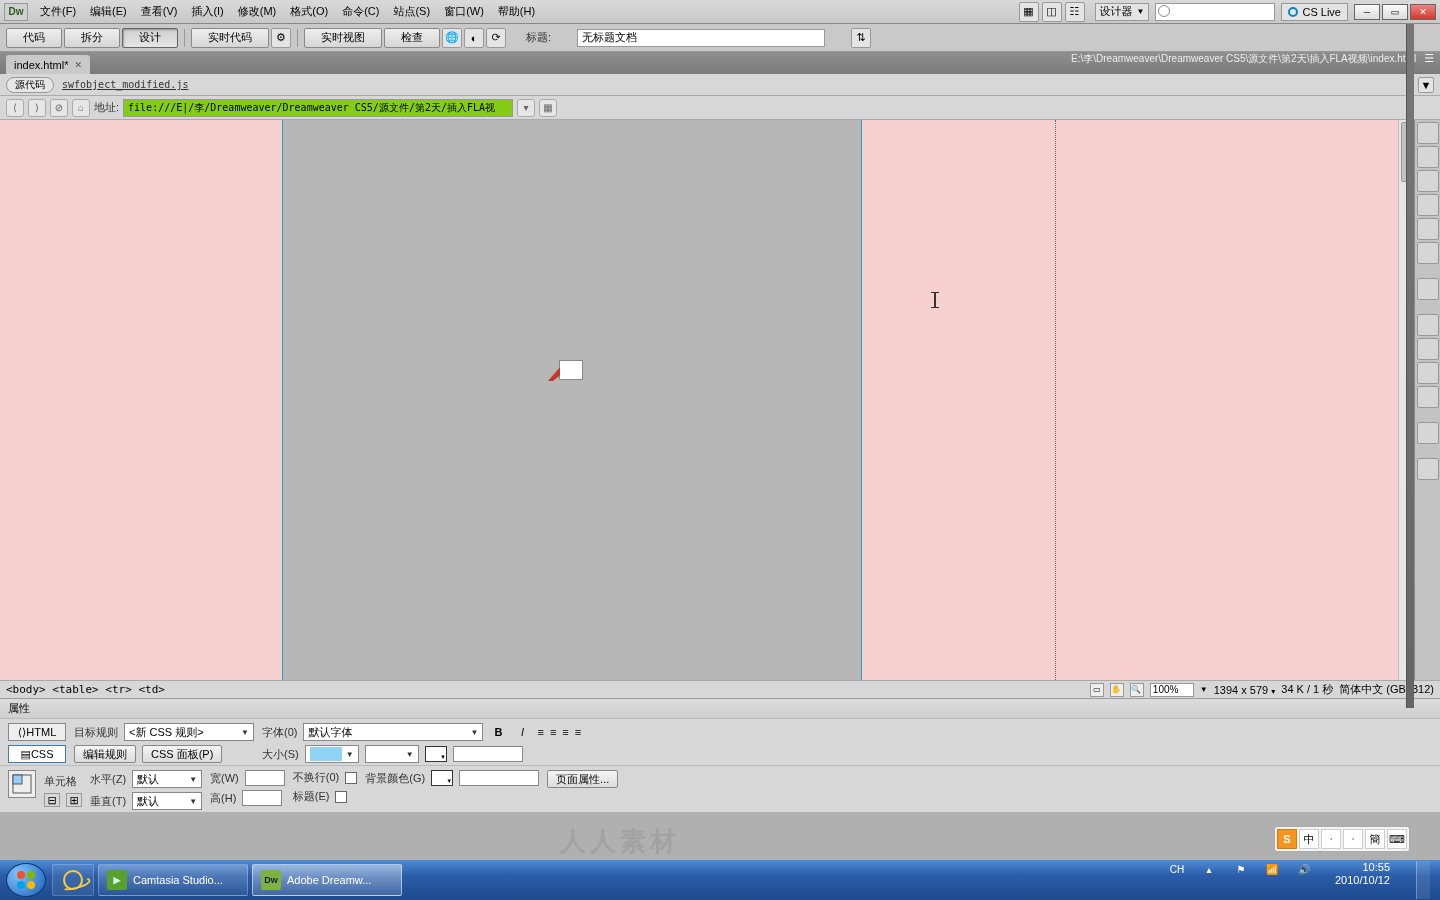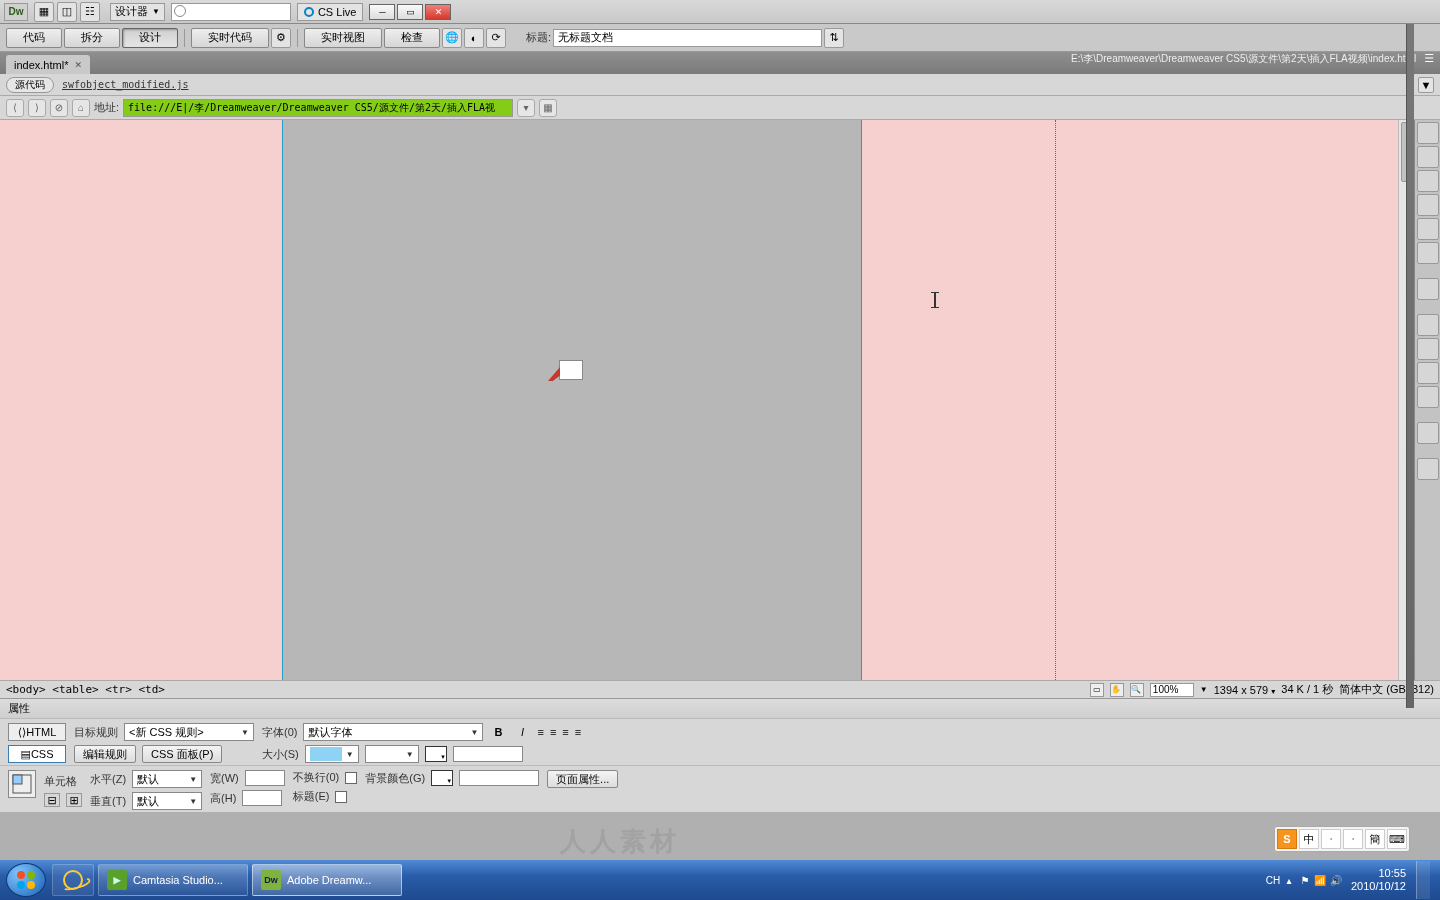--- a/index.html
+++ b/index.html
@@ -20,21 +20,21 @@
 .winbtn{width:26px;height:16px;border:1px solid #666;background:linear-gradient(#fafafa,#dcdcdc);display:flex;align-items:center;justify-content:center;font-size:9px}
 .winbtn.close{background:linear-gradient(#f08080,#d43a2a);color:#fff}
 
 
 .toolbar{height:28px;background:#c9c9c9;border-bottom:1px solid #999;display:flex;align-items:center;padding:0 6px;gap:2px;position:relative}
 .tb-btn{border:1px solid #888;background:linear-gradient(#eee,#d6d6d6);height:20px;padding:0 16px;display:flex;align-items:center;border-radius:2px}
 .tb-btn.pressed{background:linear-gradient(#cfcfcf,#e6e6e6);border-color:#666;box-shadow:inset 1px 1px 2px rgba(0,0,0,.3)}
 .tb-sep{width:1px;height:18px;background:#999;margin:0 4px}
 .tb-icon{width:20px;height:20px;border:1px solid #999;background:#e4e4e4;display:flex;align-items:center;justify-content:center;border-radius:2px}
 .title-label{margin-left:18px}
-.title-input{border:1px solid #999;background:#fff;height:18px;width:269px;padding:0 4px;margin:0 0}
+.title-input{border:1px solid #999;background:#fff;height:18px;width:248px;padding:0 4px;margin:0 24px}
 .docsbar{height:22px;background:linear-gradient(#8f8f8f,#7a7a7a);display:flex;align-items:flex-start;color:#fff;padding:0 6px}
 .doctab{background:#c9c9c9;color:#000;height:19px;padding:2px 8px;display:flex;align-items:center;gap:6px;border-top-left-radius:3px;border-top-right-radius:3px;margin-top:3px}
 .doctab .x{font-size:9px;color:#555}
 .docpath{margin-left:auto;font-size:10px;color:#eee}
 .subbar{height:22px;background:#d7d7d7;border-bottom:1px solid #aaa;display:flex;align-items:center;padding:0 6px;gap:8px}
 .srcchip{border:1px solid #999;background:#e6e6e6;border-radius:9px;height:16px;padding:0 8px;display:flex;align-items:center;font-size:10px}
 .relfile{font-family:monospace;font-size:10px;color:#333;text-decoration:underline}
 .addrbar{height:24px;background:#d7d7d7;border-bottom:1px solid #aaa;display:flex;align-items:center;padding:0 6px;gap:4px}
 .nav-icn{width:18px;height:18px;border:1px solid #aaa;background:#e6e6e6;border-radius:3px;display:flex;align-items:center;justify-content:center;font-size:10px;color:#666}
 .addrfield{flex:0 0 390px;border:1px solid #999;background:#84cc16;height:18px;font-family:monospace;font-size:10px;padding:0 4px;display:flex;align-items:center}
@@ -96,32 +96,44 @@
 
 .taskbar{position:absolute;left:0;right:0;bottom:0;height:40px;background:linear-gradient(#4f8bd6,#2a5ca8 40%,#1d4a8f);display:flex;align-items:center;padding:0 6px;color:#fff}
 .start{width:40px;height:34px;border-radius:50%;background:radial-gradient(circle at 30% 30%,#7fc5ff,#1a5fb4);border:1px solid #0d3a73;display:flex;align-items:center;justify-content:center;margin-right:6px}
 .start svg{width:20px;height:20px}
 .pin{width:42px;height:32px;border:1px solid rgba(255,255,255,.2);background:rgba(255,255,255,.08);margin-right:4px;display:flex;align-items:center;justify-content:center;border-radius:2px}
 .tbtn{height:32px;border:1px solid rgba(255,255,255,.25);background:linear-gradient(rgba(255,255,255,.25),rgba(255,255,255,.05));display:flex;align-items:center;padding:0 8px;gap:6px;margin-right:4px;border-radius:2px;min-width:150px}
 .tbtn.act{background:linear-gradient(rgba(255,255,255,.45),rgba(255,255,255,.15));border-color:rgba(255,255,255,.5)}
 .app-ico{width:20px;height:20px;background:#3a7a3a;border-radius:2px;display:flex;align-items:center;justify-content:center;font-size:9px;font-weight:bold;color:#cfe}
 .app-ico.dw{background:#7fb23f;color:#124}
 .app-ico.cam{background:#5aa02c}
-.tray{margin-left:auto;display:flex;align-items:center;gap:0;padding-right:4px}
+.tray{margin-left:auto;display:flex;gap:16px;padding-right:4px}
 .tray-ico{width:16px;height:16px;display:flex;align-items:center;justify-content:center;font-size:10px}
 .clock{text-align:right;font-size:11px;line-height:13px;padding:0 6px}
 .showdesk{width:14px;height:38px;border-left:1px solid rgba(255,255,255,.3);margin-left:4px;background:rgba(255,255,255,.1)}
 .pin .ie{width:20px;height:20px;border:2px solid #ffcc33;border-radius:50%;position:relative}
 .pin .ie:after{content:"";position:absolute;left:-4px;top:7px;width:26px;height:6px;border:2px solid #ffcc33;border-radius:50%;border-top-color:transparent;border-left-color:transparent;transform:rotate(-15deg)}
 </style>
 </head>
 <body>
 
 <div class="appbar row">
   <div class="logo">Dw</div>
+  <div class="menus" id="menus">
+      <div class="menu">文件(F)</div>
+      <div class="menu">编辑(E)</div>
+      <div class="menu">查看(V)</div>
+      <div class="menu">插入(I)</div>
+      <div class="menu">修改(M)</div>
+      <div class="menu">格式(O)</div>
+      <div class="menu">命令(C)</div>
+      <div class="menu">站点(S)</div>
+      <div class="menu">窗口(W)</div>
+      <div class="menu">帮助(H)</div>
+    </div>
   <div class="row" style="gap:3px;margin-right:10px">
     <div class="tb-icon">▦</div>
     <div class="tb-icon">◫</div>
     <div class="tb-icon">☷</div>
   </div>
   <div class="layout-drop">
       <span>设计器</span>
       <span style="font-size:8px">▼</span>
     </div>
   <div class="searchbox">

